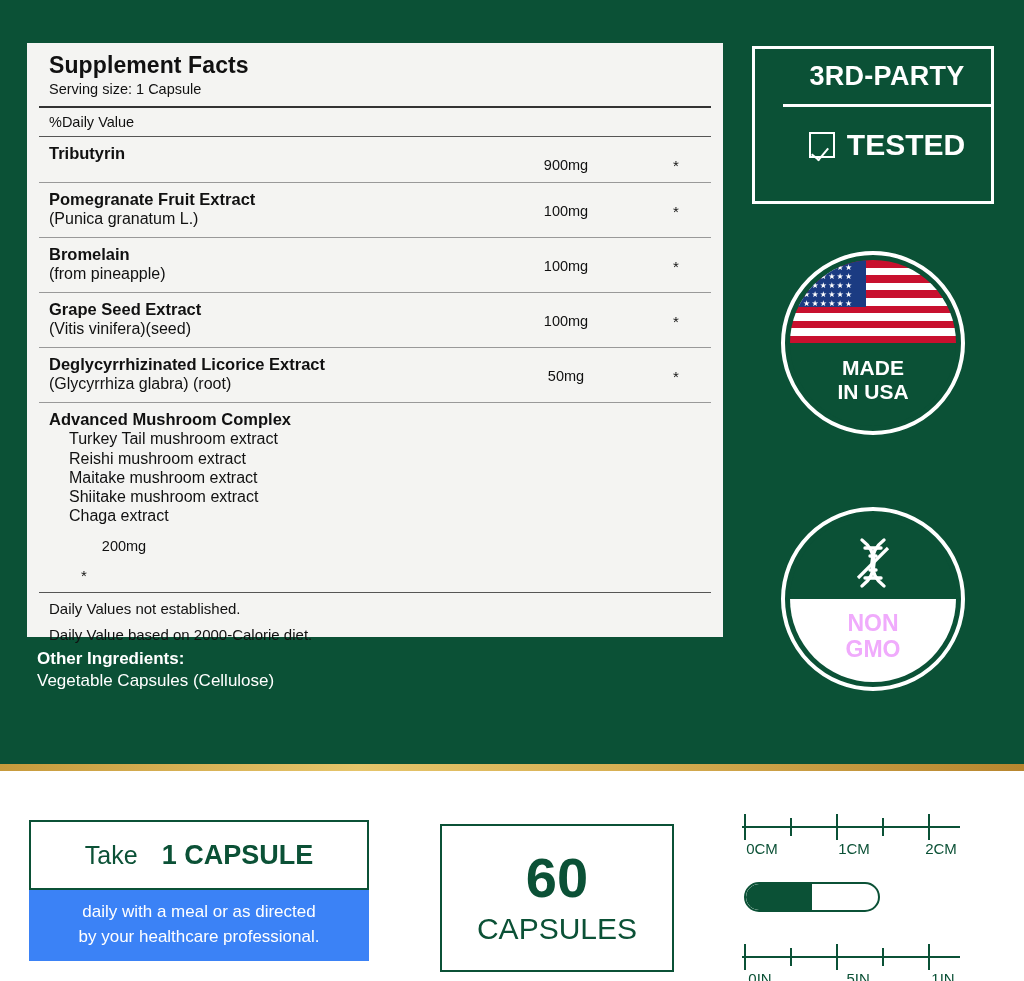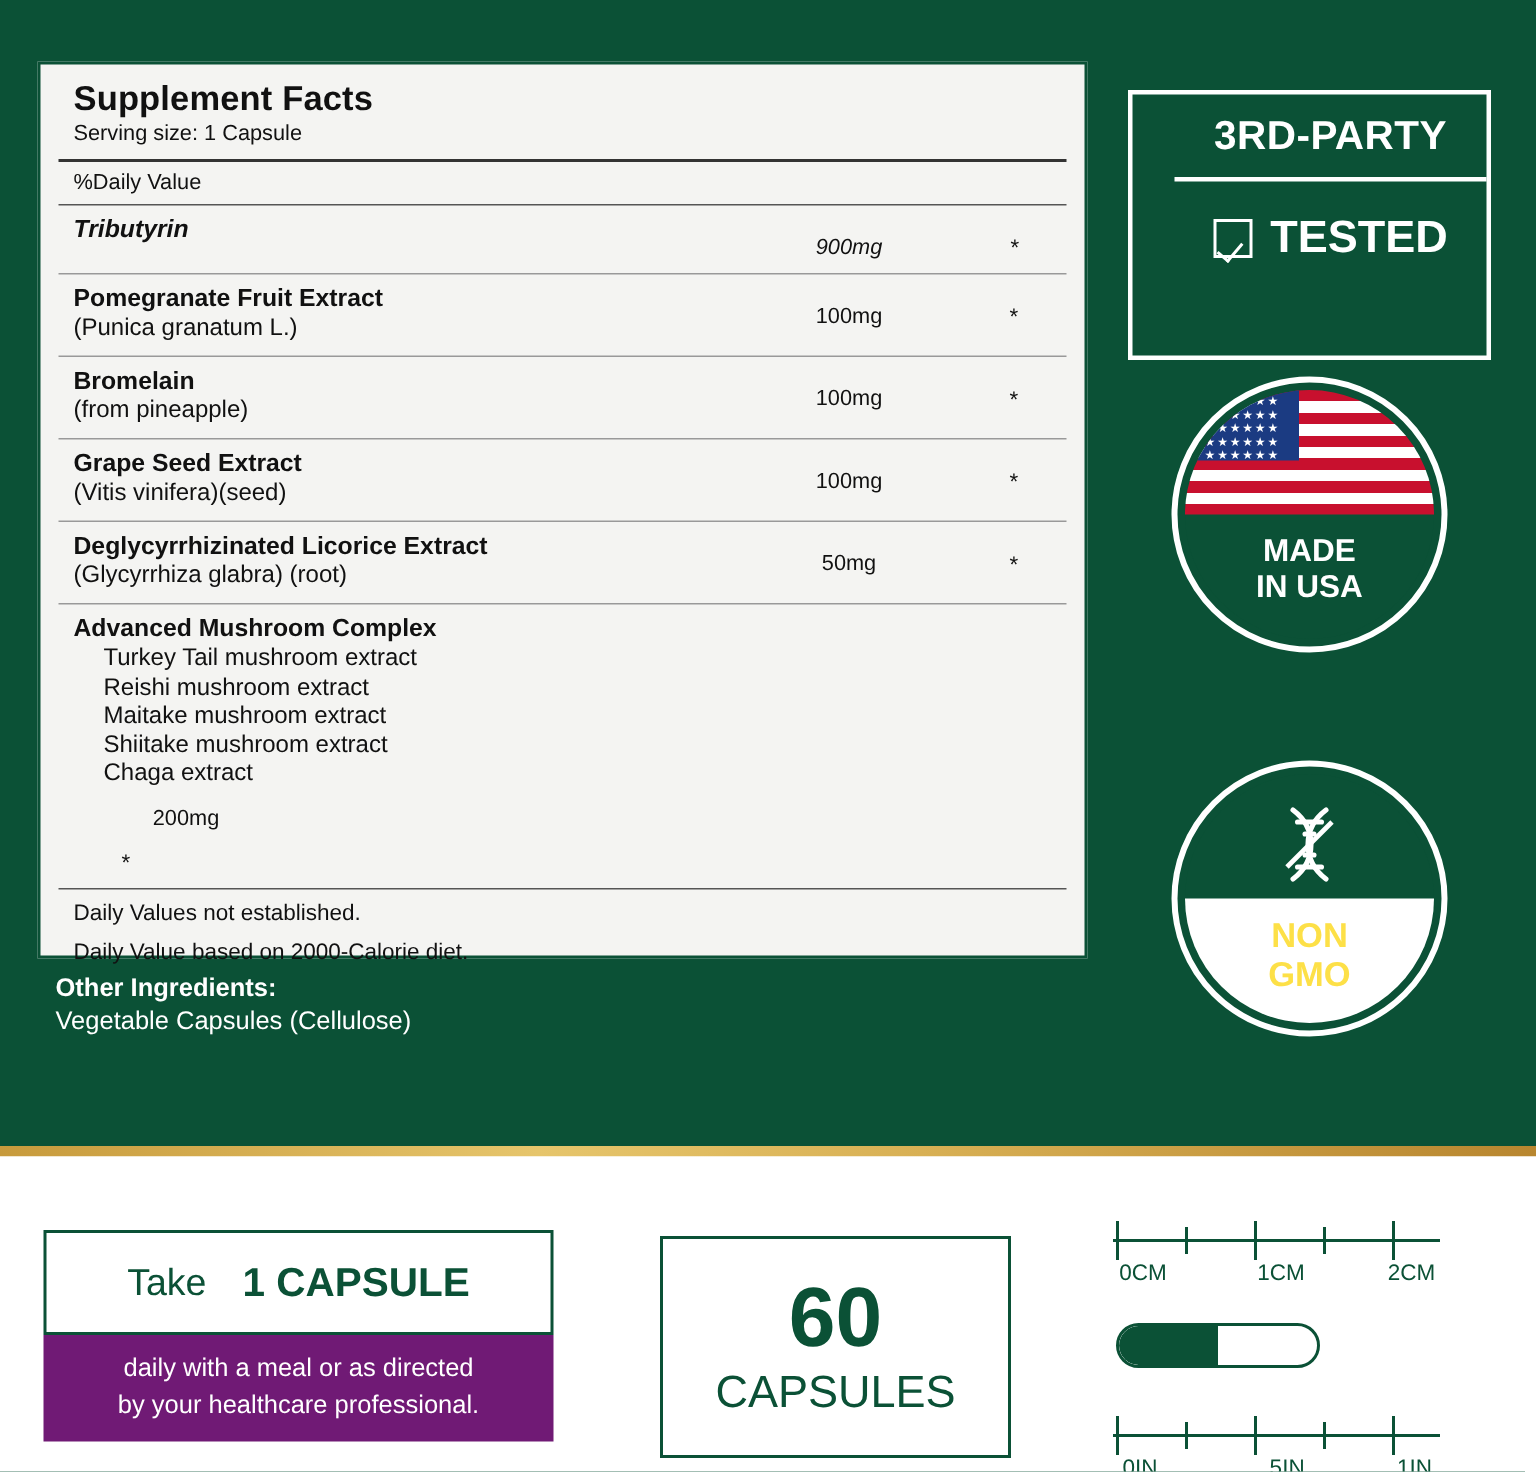--- a/index.html
+++ b/index.html
@@ -64,35 +64,35 @@
   .ing-sub.indent { padding-left:20px; font-weight:normal; }
   .ing-amt {
     width:150px; text-align:center; font-size:14.5px; color:#111;
     padding-top:13px;
   }
   .ing-star {
     width:70px; text-align:center; font-size:15px; color:#111;
     padding-top:13px;
   }
   .ing-row.tall { min-height:120px;flex-direction:column; }
-  .ing-row.first { min-height:44px;font-style:italic; }
+  .ing-row.first { min-height:44px; }
 
   .sf-foot {
     font-size:15px; color:#111; padding:6px 0 0 10px; line-height:1.3;
   }
 
   .other-ing {
     position:absolute; left:37px; top:648px; width:660px; color:#ffffff;
   }
   .other-ing .oi-title { font-size:17px; font-weight:bold; line-height:1.3; }
   .other-ing .oi-body  { font-size:17px; line-height:1.35; }
 
   
   .tested-box {
-    position:absolute; left:752px; top:60px; width:242px; height:180px;
+    position:absolute; left:752px; top:46px; width:242px; height:158px;
     border:3px solid #ffffff;
     padding-left:28px;
   }
   .tested-top {
     height:55px; display:flex; align-items:center; justify-content:center;
     color:#ffffff; font-size:27px; font-weight:bold; letter-spacing:0.3px;
   }
   .tested-div { border-top:3px solid #ffffff; }
   .tested-bot {
     height:75px; display:flex; align-items:center; justify-content:center; gap:12px;
@@ -140,34 +140,34 @@
   .dna-wrap {
     position:absolute; left:0; top:4px; width:100%; height:52%;
     display:flex; align-items:center; justify-content:center;
   }
   .gmo-white {
     position:absolute; left:0; top:50%; width:100%; height:50%;
     background:#ffffff;
   }
   .seal-label-dark {
     position:absolute; left:0; top:50%; width:100%;
-    text-align:center; color:#fde047; font-weight:bold;
+    text-align:center; color:#f0abfc; font-weight:bold;
     font-size:23px; line-height:1.12; padding-top:12px;
   }
 
   
   .dose-block { position:absolute; left:29px; top:820px; width:340px; }
   .dose-top {
     border:2px solid #0b5136; background:#ffffff;
     height:70px; display:flex; align-items:center; justify-content:center;
     color:#0b5136; font-size:25px;
   }
   .dose-top b { font-weight:bold; margin-left:24px; font-size:27px; }
   .dose-bot {
-    background:#701a75; color:#ffffff; text-align:center;
+    background:#3b82f6; color:#ffffff; text-align:center;
     font-size:17px; line-height:1.45; padding:10px 8px 12px;
   }
 
   .count-box {
     position:absolute; left:440px; top:824px; width:234px; height:148px;
     border:2px solid #0b5136; background:#ffffff;
     display:flex; flex-direction:column; align-items:center; justify-content:center;
     color:#0b5136;
   }
   .count-num { font-size:56px; font-weight:bold; line-height:1; }

